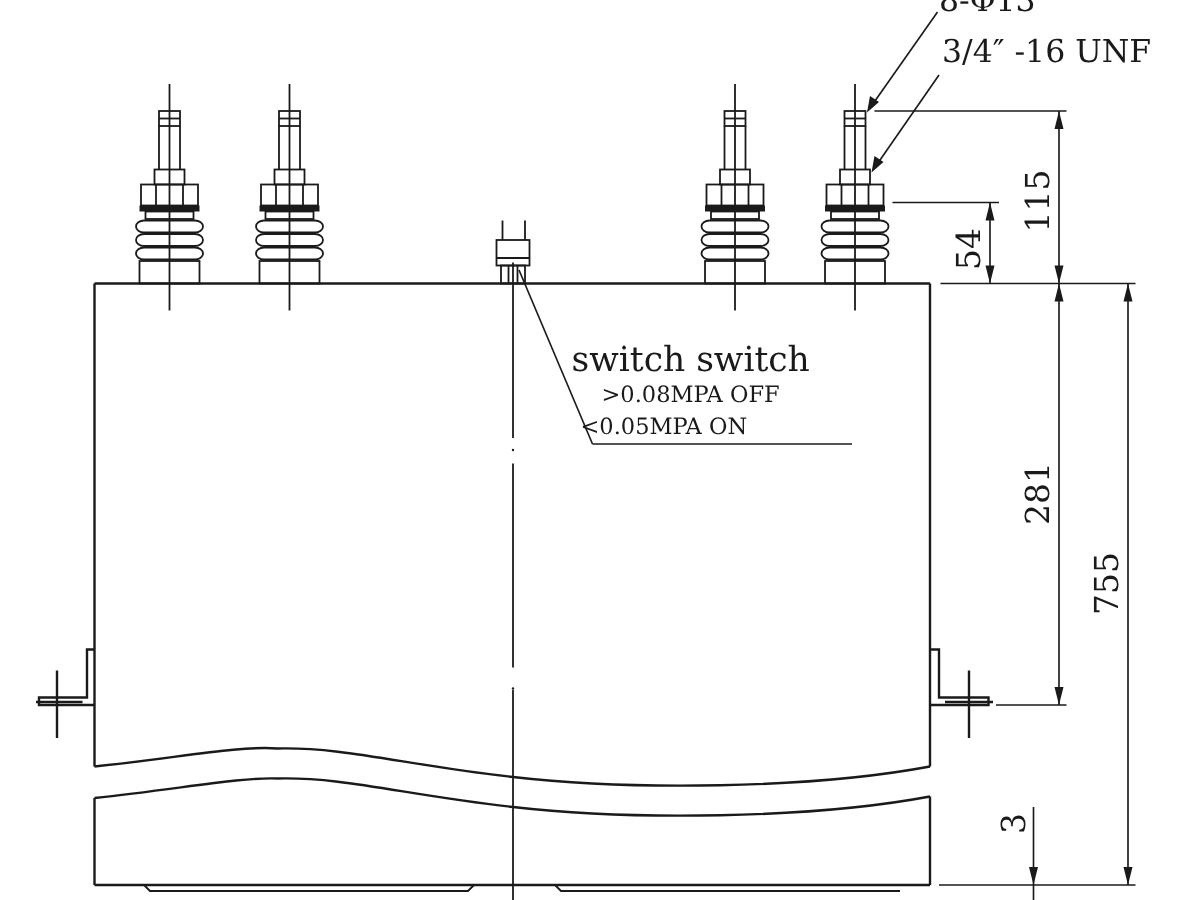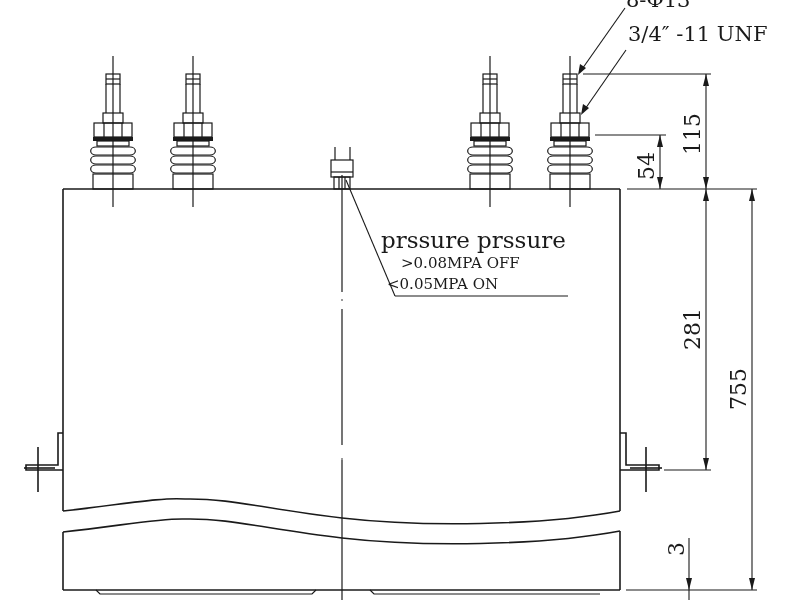--- a/index.html
+++ b/index.html
@@ -181,23 +181,23 @@
     <polygon class="arrow" points="752,590 749,578 755,578"></polygon>
   </g>
 
   <g>
     <line class="dim" x1="689" y1="538" x2="689" y2="600"></line>
     <polygon class="arrow" points="689,590 686,578 692,578"></polygon>
   </g>
 </svg>
 
 <div class="lbl" style="left:626px; top:-12px; font-size:21px;">8-Φ13</div>
-<div class="lbl" style="left:628px; top:22px; font-size:21px;">3/4″ -11 UNF</div>
-
-<div class="lbl" style="left:381px; top:227px; font-size:23px;">prssure prssure</div>
+<div class="lbl" style="left:628px; top:22px; font-size:21px;">3/4″ -16 UNF</div>
+
+<div class="lbl" style="left:381px; top:227px; font-size:23px;">switch switch</div>
 <div class="lbl" style="left:401px; top:254px; font-size:15px;">&gt;0.08MPA OFF</div>
 <div class="lbl" style="left:387px; top:275px; font-size:15px;">&lt;0.05MPA ON</div>
 
 <div class="lbl rot" style="left:680px; top:155px; font-size:22px;">115</div>
 <div class="lbl rot" style="left:634px; top:180px; font-size:22px;">54</div>
 <div class="lbl rot" style="left:680px; top:350px; font-size:22px;">281</div>
 <div class="lbl rot" style="left:726px; top:410px; font-size:22px;">755</div>
 <div class="lbl rot" style="left:664px; top:556px; font-size:22px;">3</div>
 
 </body></html>

